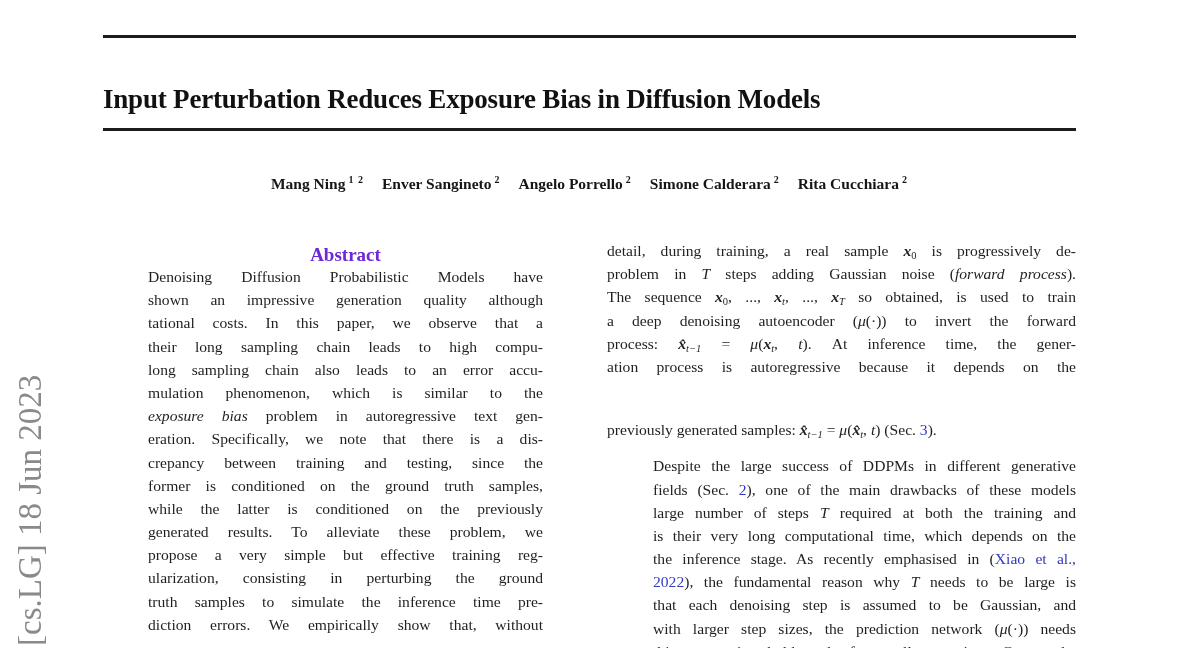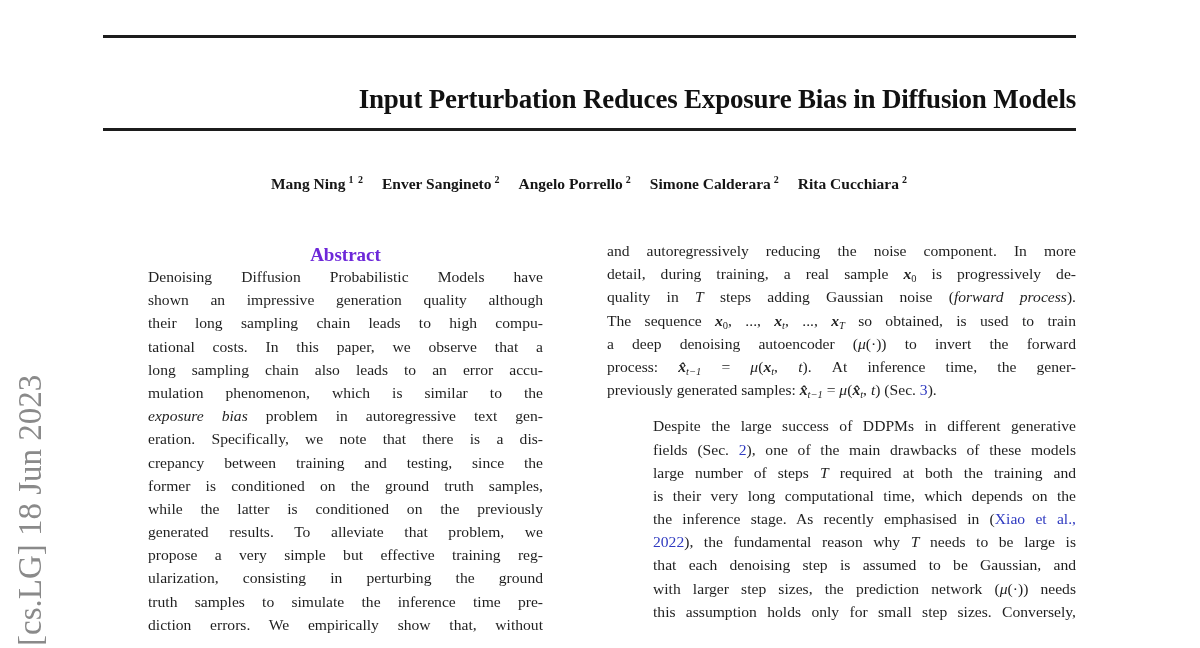--- a/index.html
+++ b/index.html
@@ -8,39 +8,39 @@
     background:#ffffff;
     font-family:"Liberation Serif","DejaVu Serif",serif;
     color:#1f1f1f;
     -webkit-font-smoothing:antialiased;
   }
   .rule{position:absolute;left:103px;width:973px;height:2.5px;background:#1c1c1c;}
   #rule-top{top:35px;}
   #rule-bottom{top:128px;}
   #paper-title{
     position:absolute;left:103px;top:66px;width:973px;
-    text-align:right;font-size:27px;font-weight:bold;color:#111;
+    text-align:left;font-size:27px;font-weight:bold;color:#111;
     letter-spacing:-0.2px;white-space:nowrap;
   }
   #author-line{
     position:absolute;left:103px;top:174px;width:973px;
     text-align:center;font-size:15.5px;font-weight:bold;color:#161616;
   }
   .author{margin:8px 9px;white-space:nowrap;}
   .author sup{font-size:10px;font-weight:bold;margin-left:3px;letter-spacing:1px;}
   #abstract-heading{
     position:absolute;left:148px;top:244px;width:395px;
     text-align:center;font-size:19px;font-weight:bold;color:#6d28d9;
   }
   .textcol{font-size:15.6px;line-height:23.2px;color:#1f1f1f;}
   #abstract-lines{position:absolute;left:148px;top:265px;width:395px;}
   #right-column{position:absolute;left:607px;top:239px;width:469px;}
   .para + .para{margin-top:13px;margin-left:46px;}
   .line{text-align:justify;text-align-last:justify;height:23.2px;overflow:visible;white-space:nowrap;}
-  .line.end{text-align-last:left;}
+  .line.end{text-align-last:left;margin-top:40px;}
   .s-i{font-style:italic;}
   .s-bi{font-weight:bold;font-style:italic;}
   .s-sub{font-size:10.5px;vertical-align:-3px;}
   .s-subi{font-size:10.5px;vertical-align:-3px;font-style:italic;}
   .s-link{color:#2f3ac0;}
   #arxiv-stamp{
     position:absolute;left:12px;top:646px;
     transform:rotate(-90deg);transform-origin:0 0;
     font-size:33px;color:#8a8a8a;white-space:nowrap;
     font-family:"Liberation Serif","DejaVu Serif",serif;
@@ -57,44 +57,44 @@
 
 <div id="rule-bottom" class="rule"></div>
 
 <div id="author-line"><span class="author"><span>Mang Ning</span><sup>1 2</sup></span><span class="author"><span>Enver Sangineto</span><sup>2</sup></span><span class="author"><span>Angelo Porrello</span><sup>2</sup></span><span class="author"><span>Simone Calderara</span><sup>2</sup></span><span class="author"><span>Rita Cucchiara</span><sup>2</sup></span></div>
 
 <div id="abstract-heading">Abstract</div>
 
 <div id="abstract-lines" class="textcol">
     <div class="line"><span>Denoising Diffusion Probabilistic Models have</span></div>
     <div class="line"><span>shown an impressive generation quality although</span></div>
+    <div class="line"><span>tational costs.  In this paper, we observe that a</span></div>
     <div class="line"><span>their long sampling chain leads to high compu-</span></div>
-    <div class="line"><span>tational costs.  In this paper, we observe that a</span></div>
     <div class="line"><span>long sampling chain also leads to an error accu-</span></div>
     <div class="line"><span>mulation phenomenon, which is similar to the</span></div>
     <div class="line"><span class="s-i">exposure bias</span><span> problem in autoregressive text gen-</span></div>
     <div class="line"><span>eration.  Specifically, we note that there is a dis-</span></div>
     <div class="line"><span>crepancy between training and testing, since the</span></div>
     <div class="line"><span>former is conditioned on the ground truth samples,</span></div>
     <div class="line"><span>while the latter is conditioned on the previously</span></div>
-    <div class="line"><span>generated results.  To alleviate that problem, we</span></div>
+    <div class="line"><span>generated results.  To alleviate these problem, we</span></div>
     <div class="line"><span>propose a very simple but effective training reg-</span></div>
     <div class="line"><span>ularization, consisting in perturbing the ground</span></div>
     <div class="line"><span>truth samples to simulate the inference time pre-</span></div>
     <div class="line"><span>diction errors.  We empirically show that, without</span></div>
   </div>
 
 <div id="right-column" class="textcol">
   <div class="para">
-      <div class="line"><span>and autoregressively reducing the noise component. In more</span></div>
       <div class="line"><span>detail, during training, a real sample </span><span class="s-bi">x</span><span class="s-sub">0</span><span> is progressively de-</span></div>
-      <div class="line"><span>quality in </span><span class="s-i">T</span><span> steps adding Gaussian noise (</span><span class="s-i">forward process</span><span>).</span></div>
+      <div class="line"><span>problem in </span><span class="s-i">T</span><span> steps adding Gaussian noise (</span><span class="s-i">forward process</span><span>).</span></div>
       <div class="line"><span>The sequence </span><span class="s-bi">x</span><span class="s-sub">0</span><span>, ..., </span><span class="s-bi">x</span><span class="s-subi">t</span><span>, ..., </span><span class="s-bi">x</span><span class="s-subi">T</span><span> so obtained, is used to train</span></div>
       <div class="line"><span>a deep denoising autoencoder (</span><span class="s-i">μ</span><span>(·)) to invert the forward</span></div>
       <div class="line"><span>process: </span><span class="s-bi">x̂</span><span class="s-subi">t−1</span><span> = </span><span class="s-i">μ</span><span>(</span><span class="s-bi">x</span><span class="s-subi">t</span><span>, </span><span class="s-i">t</span><span>).  At inference time, the gener-</span></div>
+      <div class="line"><span>ation process is autoregressive because it depends on the</span></div>
       <div class="line end"><span>previously generated samples: </span><span class="s-bi">x̂</span><span class="s-subi">t−1</span><span> = </span><span class="s-i">μ</span><span>(</span><span class="s-bi">x̂</span><span class="s-subi">t</span><span>, </span><span class="s-i">t</span><span>) (Sec. </span><span class="s-link">3</span><span>).</span></div>
     </div>
   <div class="para">
       <div class="line"><span>Despite the large success of DDPMs in different generative</span></div>
       <div class="line"><span>fields (Sec. </span><span class="s-link">2</span><span>), one of the main drawbacks of these models</span></div>
       <div class="line"><span>large number of steps </span><span class="s-i">T</span><span> required at both the training and</span></div>
       <div class="line"><span>is their very long computational time, which depends on the</span></div>
       <div class="line"><span>the inference stage. As recently emphasised in (</span><span class="s-link">Xiao et al.,</span></div>
       <div class="line"><span class="s-link">2022</span><span>), the fundamental reason why </span><span class="s-i">T</span><span> needs to be large is</span></div>
       <div class="line"><span>that each denoising step is assumed to be Gaussian, and</span></div>

